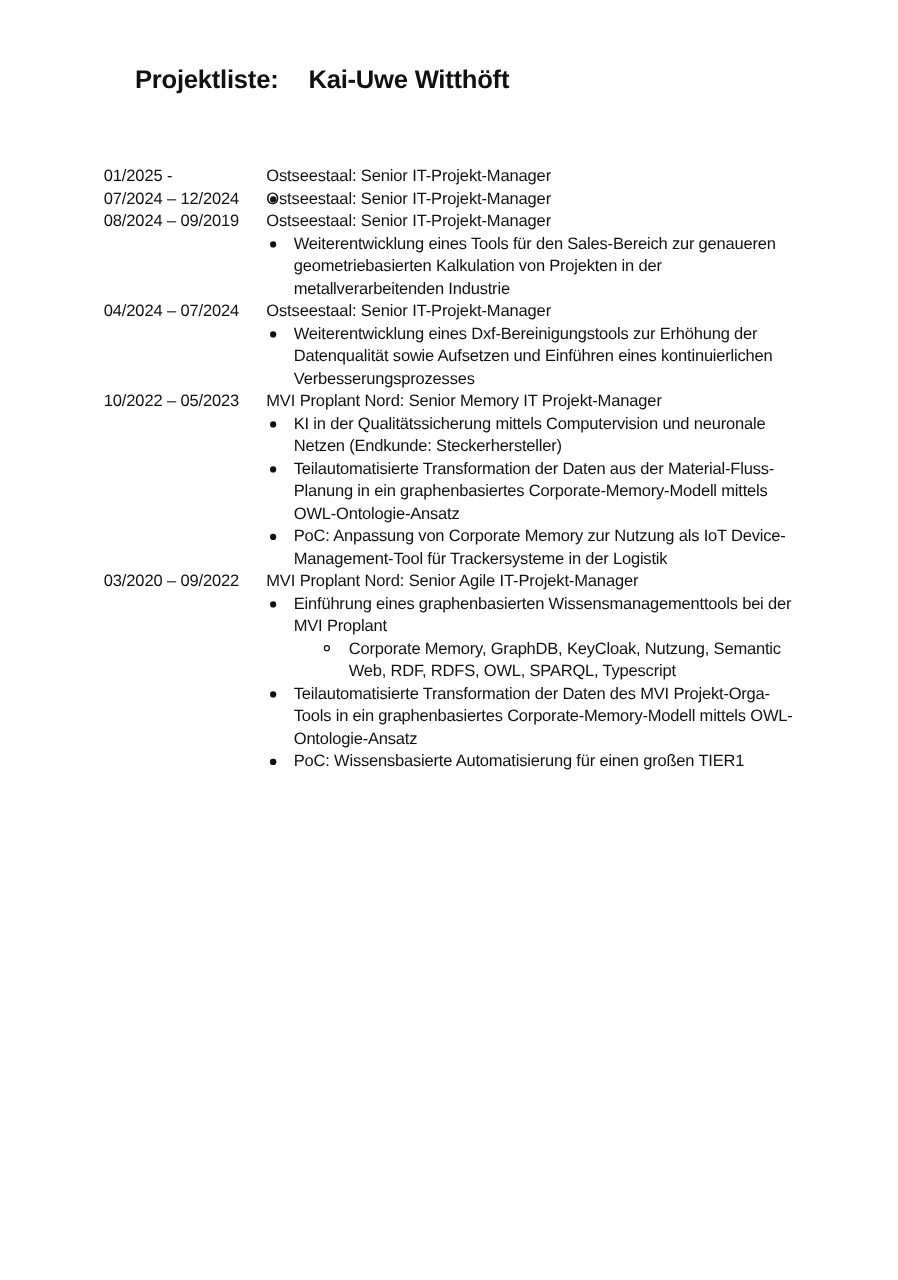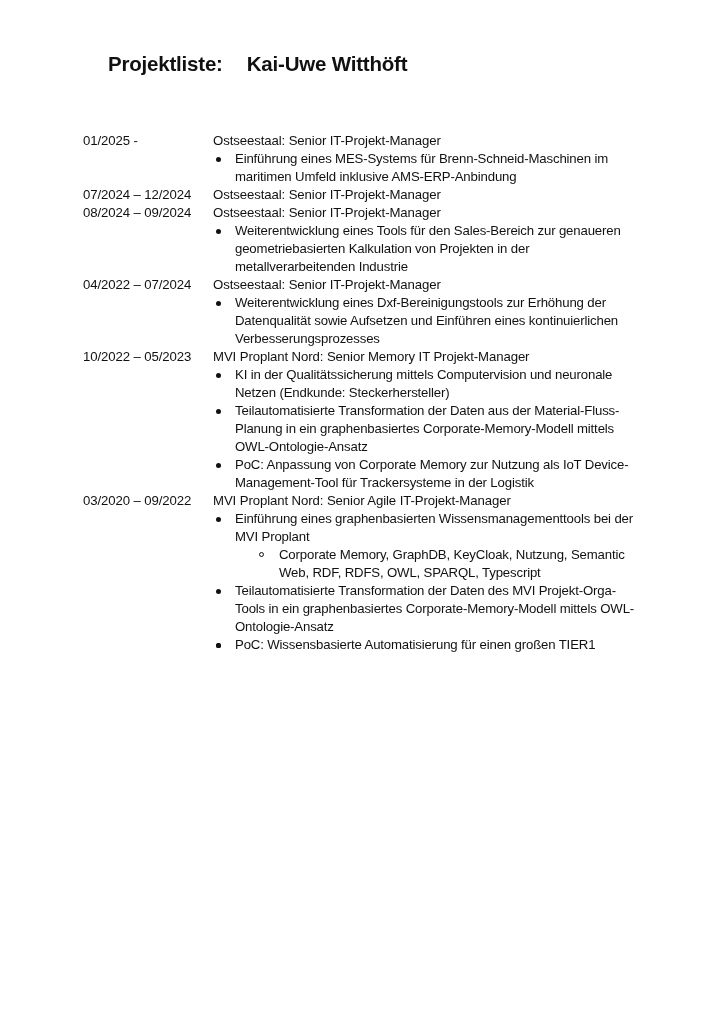--- a/index.html
+++ b/index.html
@@ -98,41 +98,41 @@
 <div class="title">
   <span>Projektliste:</span><span class="name">Kai-Uwe Witthöft</span>
 </div>
 
 <div class="projects" id="projects">
     <div class="entry">
       <div class="period">01/2025 -</div>
       <div class="content">
         <div class="role">Ostseestaal: Senior IT-Projekt-Manager</div>
         <ul class="bullets">
-          <li><span class="bullet-icon"></span><span>Einführung eines MES-Systems für Brenn-Schneid-Maschinen im maritimen Umfeld inklusive AMS-ERP-Anbindung</span></li>
+          <li><span class="bullet-icon"></span></li>
         </ul>
       </div>
     </div>
     <div class="entry">
       <div class="period">07/2024 – 12/2024</div>
       <div class="content">
         <div class="role">Ostseestaal: Senior IT-Projekt-Manager</div>
       </div>
     </div>
     <div class="entry">
-      <div class="period">08/2024 – 09/2024</div>
+      <div class="period">08/2024 – 09/2019</div>
       <div class="content">
         <div class="role">Ostseestaal: Senior IT-Projekt-Manager</div>
         <ul class="bullets">
           <li><span class="bullet-icon"></span><span>Weiterentwicklung eines Tools für den Sales-Bereich zur genaueren geometriebasierten Kalkulation von Projekten in der metallverarbeitenden Industrie</span></li>
         </ul>
       </div>
     </div>
     <div class="entry">
-      <div class="period">04/2022 – 07/2024</div>
+      <div class="period">04/2024 – 07/2024</div>
       <div class="content">
         <div class="role">Ostseestaal: Senior IT-Projekt-Manager</div>
         <ul class="bullets">
           <li><span class="bullet-icon"></span><span>Weiterentwicklung eines Dxf-Bereinigungstools zur Erhöhung der Datenqualität sowie Aufsetzen und Einführen eines kontinuierlichen Verbesserungsprozesses</span></li>
         </ul>
       </div>
     </div>
     <div class="entry">
       <div class="period">10/2022 – 05/2023</div>
       <div class="content">

